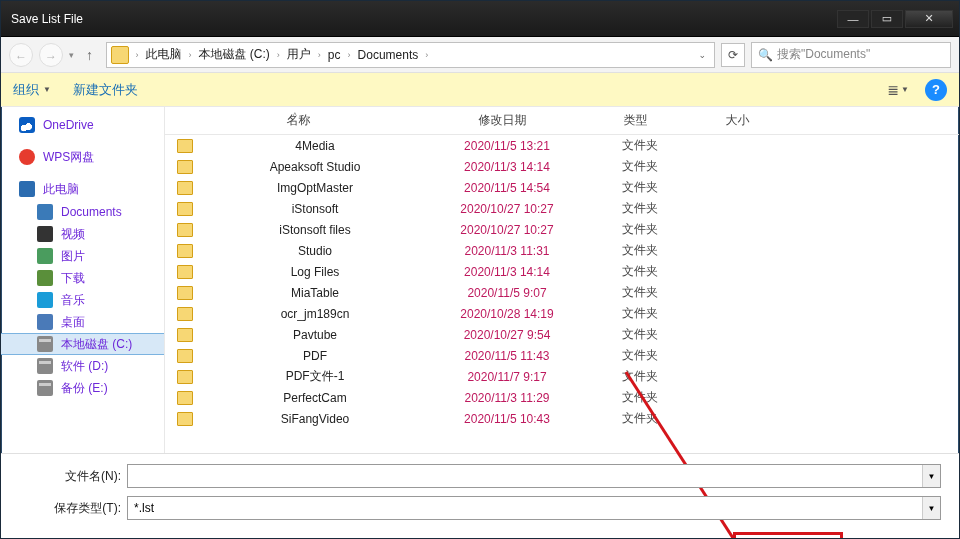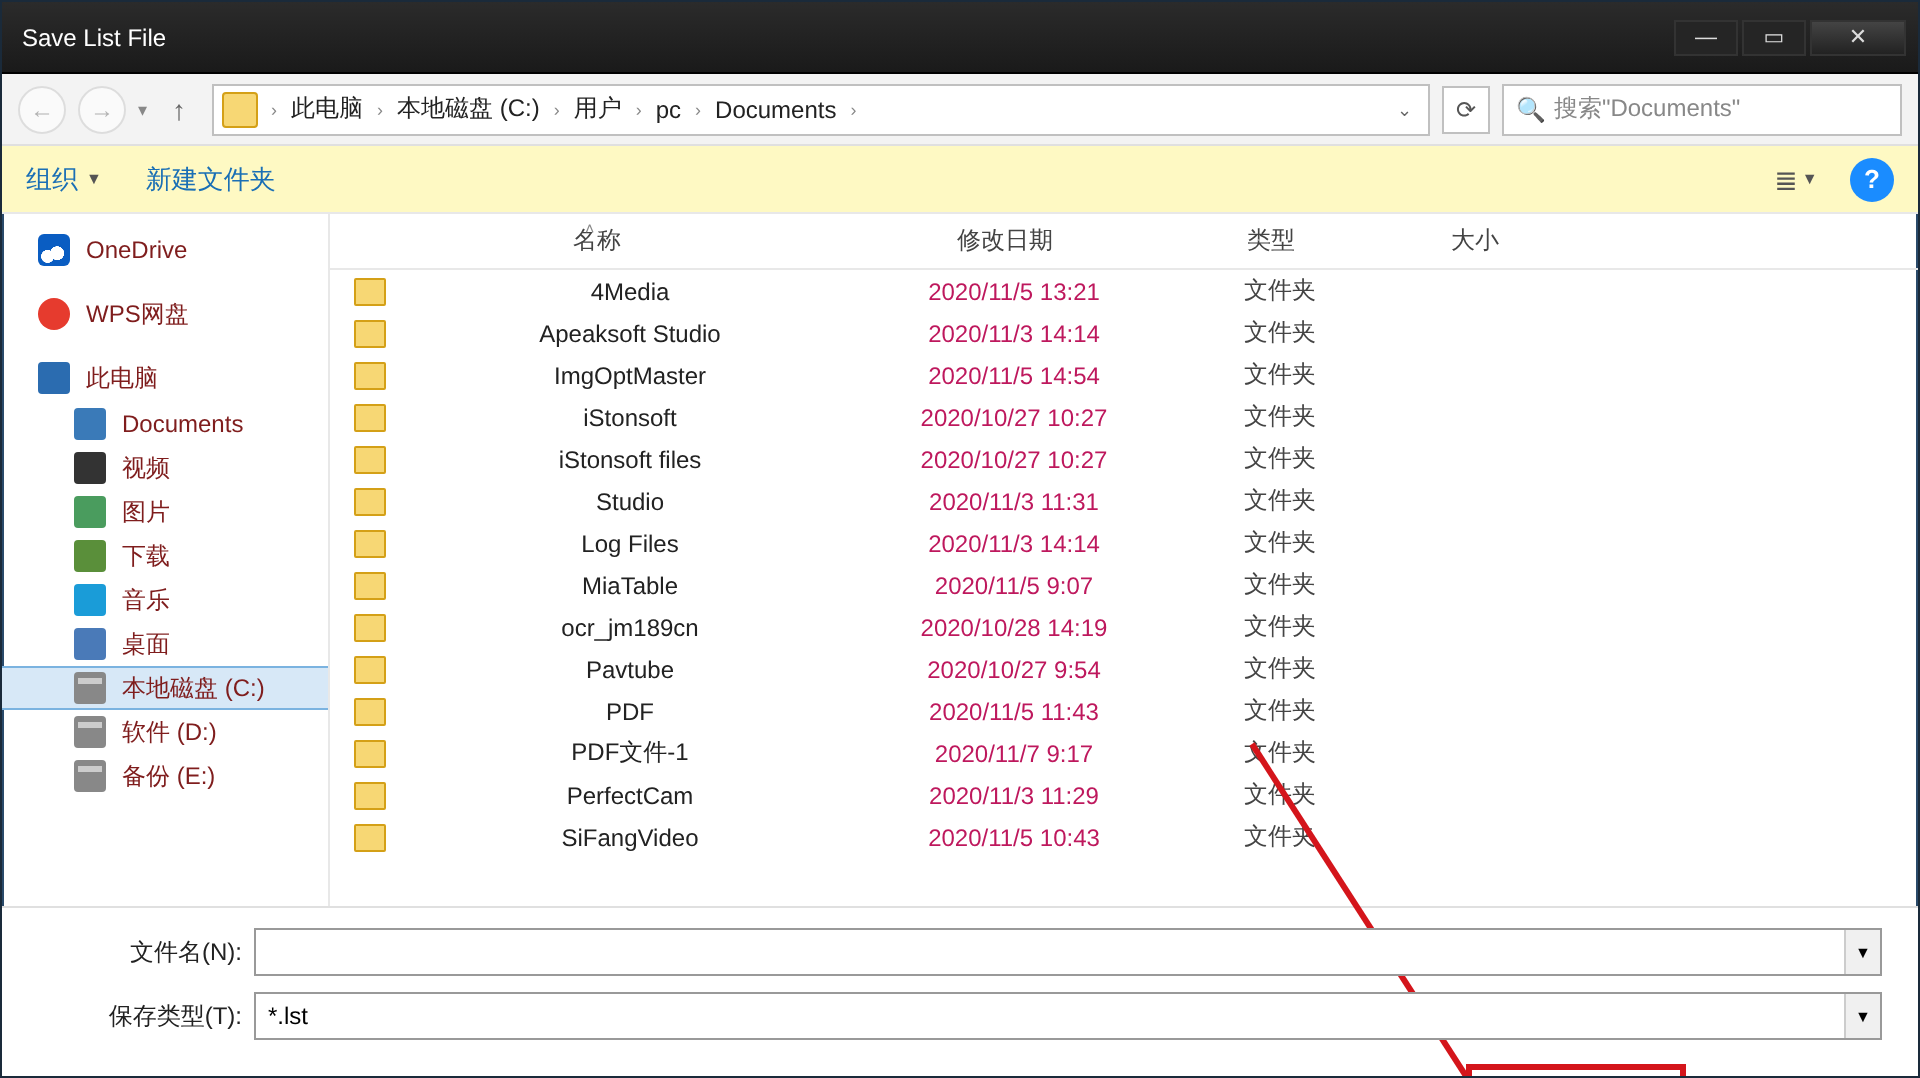--- a/index.html
+++ b/index.html
@@ -42,21 +42,21 @@
   .toolbar .ddarrow{font-size:8px;color:#555;}
   .toolbar .right{display:flex;gap:10px;align-items:center;}
   .viewbtn{width:34px;height:22px;border:0;background:transparent;display:flex;align-items:center;justify-content:center;font-size:14px;color:#555;}
   .helpbtn{width:22px;height:22px;border-radius:50%;background:#1a8cff;color:#fff;display:flex;align-items:center;justify-content:center;font-size:13px;font-weight:bold;}
   
   .body { display:flex; height: 346px; position:relative;}
   .sidebar {
     width: 164px; border-right:1px solid #e8e8e8; overflow:hidden;
     font-size:12px; padding-top:6px;
   }
-  .sbitem{display:flex;align-items:center;height:24px;padding-left:18px;gap:8px;color:#7f1d1d;}
+  .sbitem{display:flex;align-items:center;height:24px;padding-left:18px;gap:8px;color:#6d28d9;}
   .sbitem.sub{padding-left:36px;height:22px;}
   .sbitem.group{font-weight:normal;}
   .sbitem.selected{background:#d7e8f7;border:1px solid #7bb3e0;border-left:0;border-right:0;}
   .sbicon{width:16px;height:16px;display:inline-block;}
   .ico-cloud{background:radial-gradient(circle at 30% 70%,#fff 20%,transparent 21%),radial-gradient(circle at 60% 60%,#fff 25%,transparent 26%);background-color:#0a5dc2;border-radius:3px;}
   .ico-wps{background:#e63b2e;border-radius:50%;}
   .ico-pc{background:#2b6cb0;border-radius:2px;}
   .ico-doc{background:#3a7ab8;border-radius:2px;}
   .ico-vid{background:#333;border-radius:2px;}
   .ico-pic{background:#4a9c5e;border-radius:2px;}

